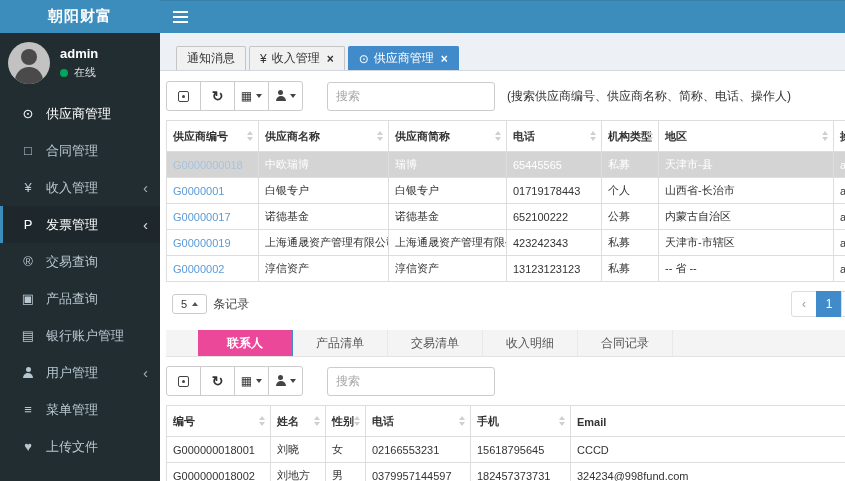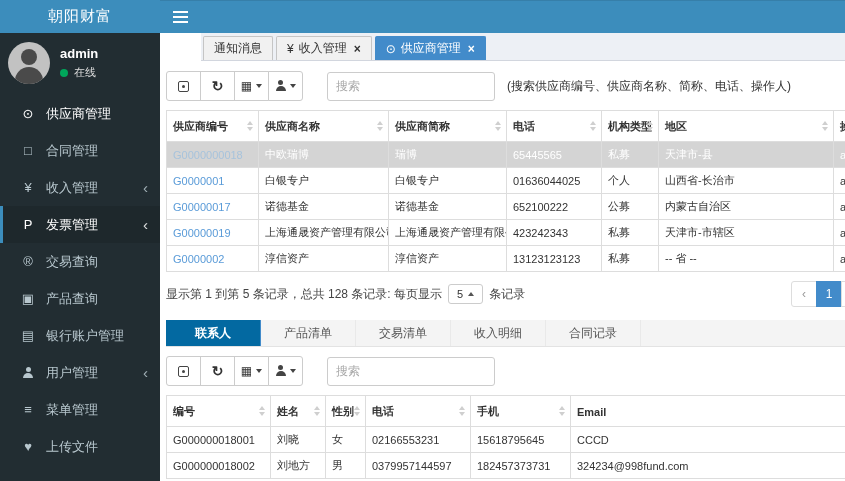--- a/index.html
+++ b/index.html
@@ -2,21 +2,21 @@
 <html><head>
 <meta charset="utf-8">
 <style>
   * { box-sizing: border-box; margin: 0; padding: 0; }
   html,body { width:845px; height:481px; overflow:hidden; }
   body { font-family:"Liberation Sans","DejaVu Sans",sans-serif; background:#fff; }
   .app { display:flex; width:845px; height:481px; }
 
   
   .sidebar { width:160px; flex-shrink:0; background:#222d32; display:flex; flex-direction:column; }
-  .logo { height:33px; background:#3c8dbc; color:#fff; font-size:15px; font-weight:normal;
+  .logo { height:33px; background:#3c8dbc; color:#fff; font-size:15px; font-weight:bold;
           display:flex; align-items:center; justify-content:center; letter-spacing:1px; }
   .user-panel { display:flex; align-items:center; padding:9px 8px 11px 8px; }
   .avatar { width:42px; height:42px; border-radius:50%; background:#c2c2c2; position:relative; overflow:hidden; flex-shrink:0; }
   .avatar::before { content:""; position:absolute; top:7px; left:13px; width:16px; height:16px; border-radius:50%; background:#4a4a4a; }
   .avatar::after  { content:""; position:absolute; top:25px; left:7px; width:28px; height:18px; border-radius:14px 14px 0 0; background:#4a4a4a; }
   .user-info { margin-left:10px; }
   .user-name { color:#fff; font-size:13px; font-weight:bold; margin-bottom:4px; }
   .user-status { color:#ddd; font-size:11px; display:flex; align-items:center; }
   .status-dot { width:8px; height:8px; border-radius:50%; background:#00a65a; margin-right:6px; }
   .menu { flex:1; }
@@ -31,21 +31,21 @@
   .icon-person { width:11px; height:12px; position:relative; display:inline-block; }
   .icon-person::before { content:""; position:absolute; top:0; left:50%; margin-left:-2.5px; width:5px; height:5px; border-radius:50%; background:currentColor; }
   .icon-person::after  { content:""; position:absolute; bottom:1px; left:50%; margin-left:-5px; width:10px; height:5px; border-radius:5px 5px 0 0; background:currentColor; }
 
   
   .main { flex:1; min-width:0; display:flex; flex-direction:column; }
   .topbar { height:33px; background:#3c8dbc; border-top:1px solid #367fa9; display:flex; align-items:center; padding-left:13px; flex-shrink:0; }
   .hamburger { display:flex; flex-direction:column; gap:3px; cursor:pointer; }
   .hamburger i { width:15px; height:2px; background:#fff; display:block; }
 
-  .tabbar { height:28px; background:#edf0f5; border-bottom:1px solid #d2d6de; display:flex; align-items:flex-end; padding-left:2px; gap:3px; flex-shrink:0;margin-left:41px; }
+  .tabbar { height:38px; background:#edf0f5; border-bottom:1px solid #d2d6de; display:flex; align-items:flex-end; padding-left:16px; gap:3px; flex-shrink:0; }
   .page-tab { height:24px; display:flex; align-items:center; padding:0 10px; background:#f1f1f1;
               border:1px solid #c5c5c5; border-bottom:none; border-radius:2px 2px 0 0;
               font-size:12px; color:#333; cursor:pointer; }
   .page-tab .tab-ico { margin-right:5px; font-size:12px; }
   .page-tab.active { background:#428bca; border-color:#428bca; color:#fff; }
   .tab-close { margin-left:7px; font-weight:bold; font-size:12px; line-height:1; }
 
   .content { flex:1; background:#fff; padding:10px 0 0 6px; position:relative; }
 
   
@@ -89,21 +89,21 @@
   .pagination { position:absolute; right:-22px; top:0; display:flex; }
   .page-btn { min-width:26px; height:26px; padding:0 8px; border:1px solid #ddd; margin-left:-1px; background:#fff;
               color:#428bca; font-size:12px; display:flex; align-items:center; justify-content:center; cursor:pointer; }
   .page-btn.prev { color:#999; border-radius:3px 0 0 3px; }
   .page-btn.active { background:#428bca; border-color:#428bca; color:#fff; }
 
   
   .detail-tabs { display:flex; width:679px; height:27px; background:#f4f4f4; border-bottom:1px solid #e3e3e3; margin:13px 0 0 0; }
   .dtab { width:95px; display:flex; align-items:center; justify-content:center; font-size:12px; color:#555;
           border-right:1px solid #e9e9e9; cursor:pointer; }
-  .dtab.active { background:#0369a1; color:#fff; font-weight:bold; border-color:#428bca; }
+  .dtab.active { background:#ec4899; color:#fff; font-weight:bold; border-color:#428bca;margin-left:32px; }
   .toolbar.second { margin-top:9px; }
 </style>
 </head>
 <body>
 
 <div class="app">
 
   <div class="sidebar">
     <div class="logo">朝阳财富</div>
     <div class="user-panel">
@@ -260,21 +260,21 @@
                 <td>瑞博</td>
                 <td>65445565</td>
                 <td>私募</td>
                 <td>天津市-县</td>
                 <td>admin</td>
               </tr>
               <tr>
                 <td><span class="cell-link">G0000001</span></td>
                 <td>白银专户</td>
                 <td>白银专户</td>
-                <td>01636044025</td>
+                <td>01719178443</td>
                 <td>个人</td>
                 <td>山西省-长治市</td>
                 <td>admin</td>
               </tr>
               <tr>
                 <td><span class="cell-link">G00000017</span></td>
                 <td>诺德基金</td>
                 <td>诺德基金</td>
                 <td>652100222</td>
                 <td>公募</td>
@@ -297,21 +297,20 @@
                 <td>13123123123</td>
                 <td>私募</td>
                 <td>-- 省 --</td>
                 <td>admin</td>
               </tr>
             </tbody>
           </table>
         </div>
 
       <div class="table-footer">
-        <span>显示第 1 到第 5 条记录，总共 128 条记录: 每页显示</span>
         <span class="page-size-btn">
           <span>5</span>
           <span class="caret-u"></span>
         </span>
         <span>条记录</span>
         <div class="pagination" id="pagination">
             <div class="page-btn prev">‹</div>
             <div class="page-btn active">1</div>
             <div class="page-btn">2</div>
           </div>

